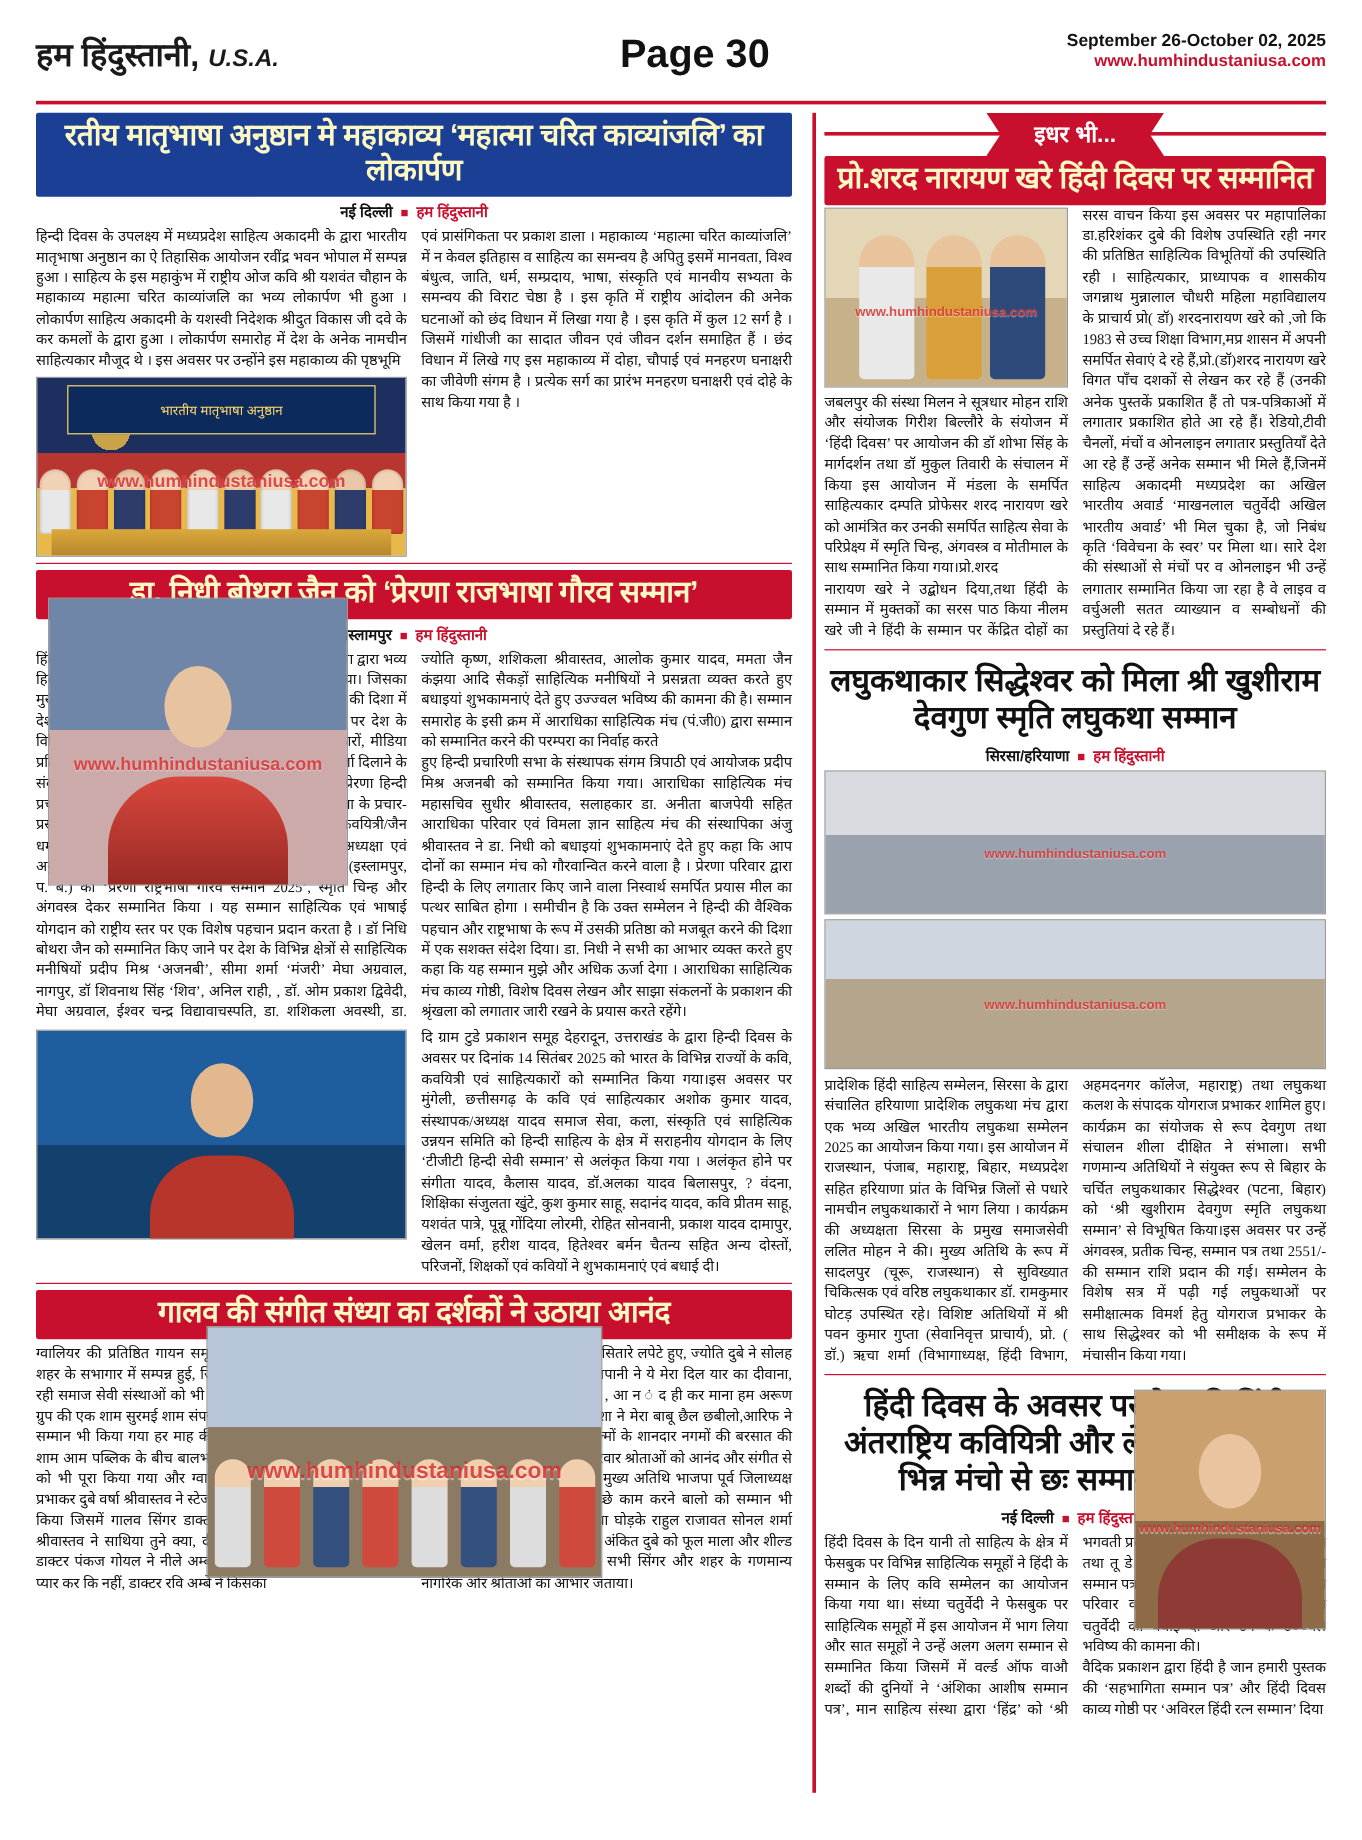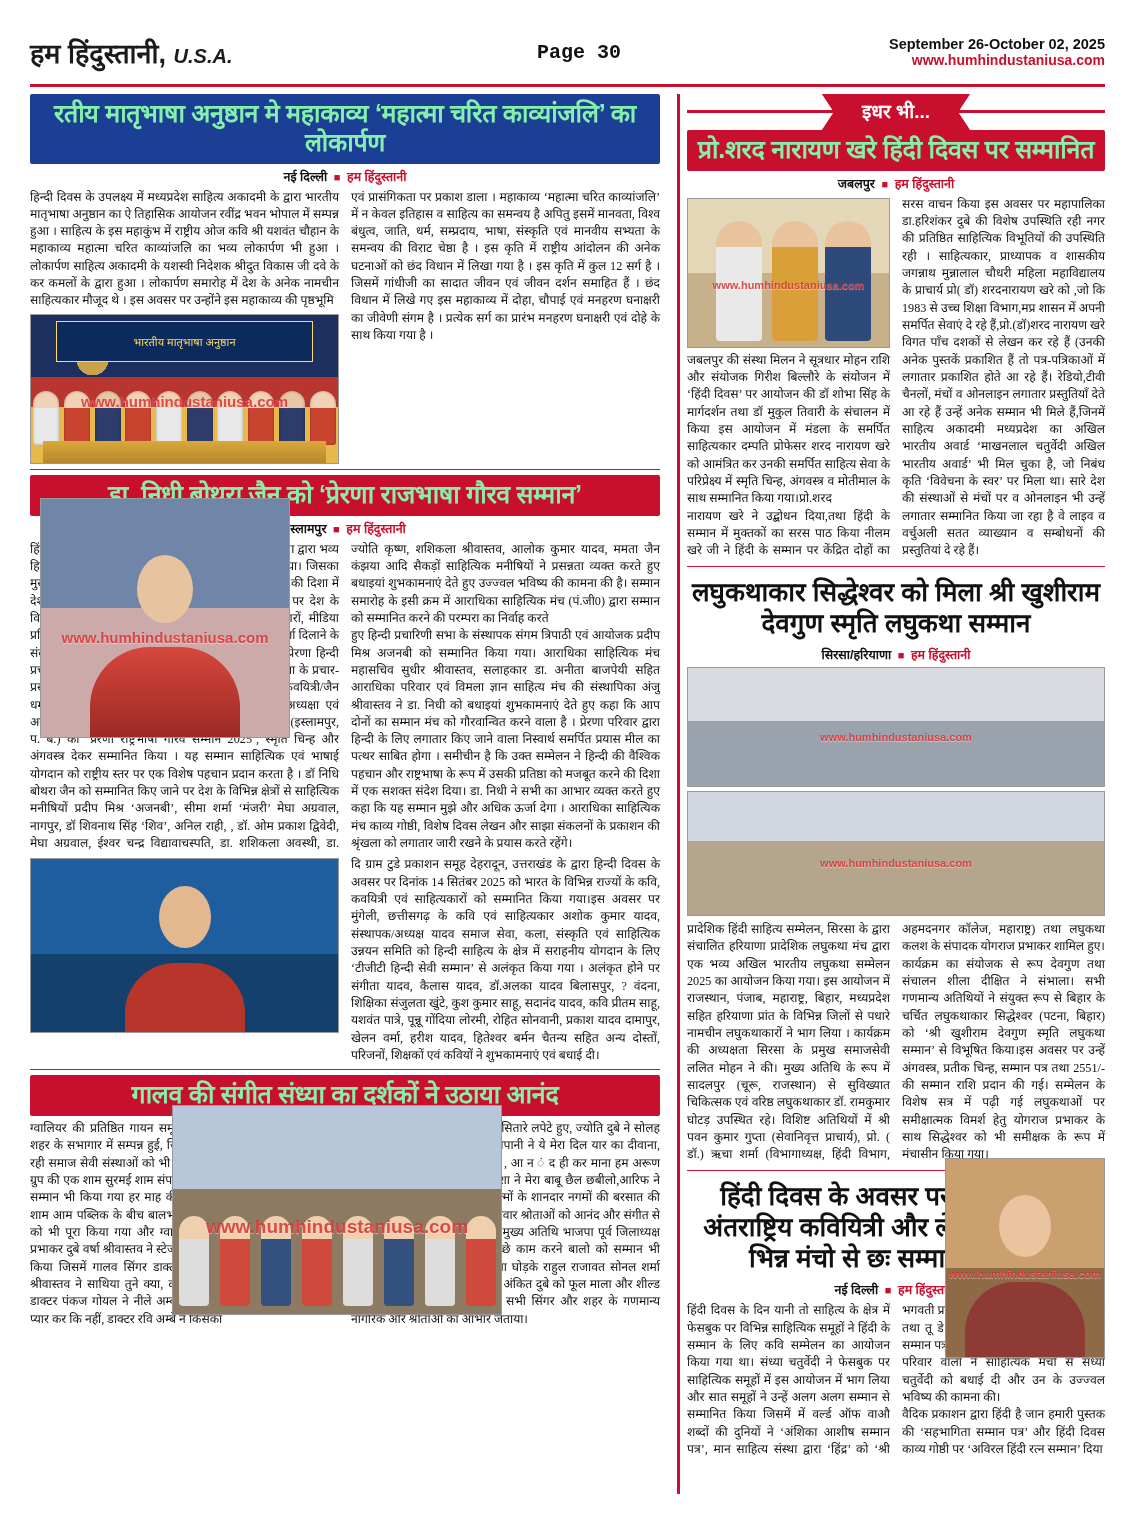--- a/index.html
+++ b/index.html
@@ -11,41 +11,41 @@
     overflow: hidden;
   }
   .page {
     width: 1135px; height: 1533px;
     padding: 26px 30px 20px 30px;
     position: relative;
     background: #fff;
   }
   
   .masthead {
-    display: flex; align-items: center;
+    display: flex; align-items: flex-start;
     height: 52px; margin-bottom: 6px;
   }
   .mast-left {
     flex: 0 0 430px;
     display: flex; align-items: center;
     font-family: "Liberation Sans", sans-serif;
   }
   .mast-logo {
     font-size: 27px; font-weight: bold; color: #1a1a1a;
     letter-spacing: 0px;
   }
   .mast-logo .usa { font-style: italic; font-size: 20px; }
   .mast-bar {
     flex: 0 0 14px; background: #f6c21c; margin: 0 0px;
   }
   .mast-mid {
     flex: 0 0 210px;
     display: flex; align-items: center; justify-content: center;
-    font-family: Liberation Mono, monospace;
-    font-size: 20px; font-weight: bold; color: #111;
+    font-family: Liberation Sans, sans-serif;
+    font-size: 33px; font-weight: bold; color: #111;
   }
   .mast-bar2 {
     flex: 0 0 6px; background: #c8102e;
   }
   .mast-right {
     flex: 1; text-align: right;
     display: flex; flex-direction: column; justify-content: center;
     font-family: "Liberation Sans", sans-serif;
   }
   .mast-date { font-size: 14.5px; font-weight: bold; color: #111; }
@@ -57,21 +57,21 @@
   .body-grid {
     display: flex; margin-top: 7px;
     height: 1400px;
   }
   .col-left { width: 640px; padding-right: 10px; }
   .vsep { width: 3px; background: #c8102e; margin: 0 7px; }
   .col-right { flex: 1; }
 
   
   .headline {
-    background: #c8102e; color: #86efac;
+    background: #c8102e; color: #fef9c3;
     font-family: "Liberation Sans", sans-serif;
     font-weight: bold; font-size: 25px;
     padding: 5px 8px 7px 8px;
     text-align: center;
     line-height: 1.15;
     border-radius: 2px;
     letter-spacing: -0.3px;
   }
   .headline.blue { background: #1b3f94; }
   .subhead-black {
@@ -315,25 +315,20 @@
 
     <div class="col-right">
 
       <div class="ribbon-wrap">
         <div class="ribbon-line"></div>
         <div class="ribbon">इधर भी...</div>
       </div>
 
       <div>
         <div class="headline">प्रो.शरद नारायण खरे हिंदी दिवस पर सम्मानित</div>
-        <div class="byline">
-          <span>जबलपुर</span>
-          <span class="sq">&nbsp;■&nbsp;</span>
-          <span class="hh">हम हिंदुस्तानी</span>
-        </div>
         <div class="cols2">
           <div class="photo ph-honour" style="margin:2px 0 4px 0; break-inside:avoid;">
             <div class="pp" style="left:14%;background:linear-gradient(#e8c39c 0 22%,#e9e9e9 22% 100%);"></div>
             <div class="pp" style="left:42%;background:linear-gradient(#e8c39c 0 22%,#d9a03a 22% 100%);"></div>
             <div class="pp" style="left:68%;background:linear-gradient(#e8c39c 0 22%,#2e4a7a 22% 100%);"></div>
             <div class="wm small">www.humhindustaniusa.com</div>
           </div>
           <div class="txt">जबलपुर की संस्था मिलन ने सूत्रधार मोहन राशि और संयोजक गिरीश बिल्लौरे के संयोजन में ‘हिंदी दिवस’ पर आयोजन की डॉ शोभा सिंह के मार्गदर्शन तथा डॉ मुकुल तिवारी के संचालन में किया इस आयोजन में मंडला के समर्पित साहित्यकार दम्पति प्रोफेसर शरद नारायण खरे को आमंत्रित कर उनकी समर्पित साहित्य सेवा के परिप्रेक्ष्य में स्मृति चिन्ह, अंगवस्त्र व मोतीमाल के साथ सम्मानित किया गया।प्रो.शरद</div>
           <div class="txt">नारायण खरे ने उद्बोधन दिया,तथा हिंदी के सम्मान में मुक्तकों का सरस पाठ किया नीलम खरे जी ने हिंदी के सम्मान पर केंद्रित दोहों का सरस वाचन किया इस अवसर पर महापालिका डा.हरिशंकर दुबे की विशेष उपस्थिति रही नगर की प्रतिष्ठित साहित्यिक विभूतियों की उपस्थिति रही । साहित्यकार, प्राध्यापक व शासकीय जगन्नाथ मुन्नालाल चौधरी महिला महाविद्यालय के प्राचार्य प्रो( डॉ) शरदनारायण खरे को ,जो कि 1983 से उच्च शिक्षा विभाग,मप्र शासन में अपनी समर्पित सेवाएं दे रहे हैं,प्रो.(डॉ)शरद नारायण खरे विगत पाँच दशकों से लेखन कर रहे हैं (उनकी अनेक पुस्तकें प्रकाशित हैं तो पत्र-पत्रिकाओं में लगातार प्रकाशित होते आ रहे हैं। रेडियो,टीवी चैनलों, मंचों व ओनलाइन लगातार प्रस्तुतियाँ देते आ रहे हैं उन्हें अनेक सम्मान भी मिले हैं,जिनमें साहित्य अकादमी मध्यप्रदेश का  अखिल भारतीय अवार्ड ‘माखनलाल चतुर्वेदी अखिल भारतीय अवार्ड’ भी मिल चुका है, जो निबंध कृति ‘विवेचना के स्वर’ पर मिला था। सारे देश की संस्थाओं से मंचों पर व ओनलाइन भी उन्हें लगातार सम्मानित किया जा रहा है वे लाइव व वर्चुअली सतत व्याख्यान व सम्बोधनों की प्रस्तुतियां दे रहे हैं।</div>
         </div>

